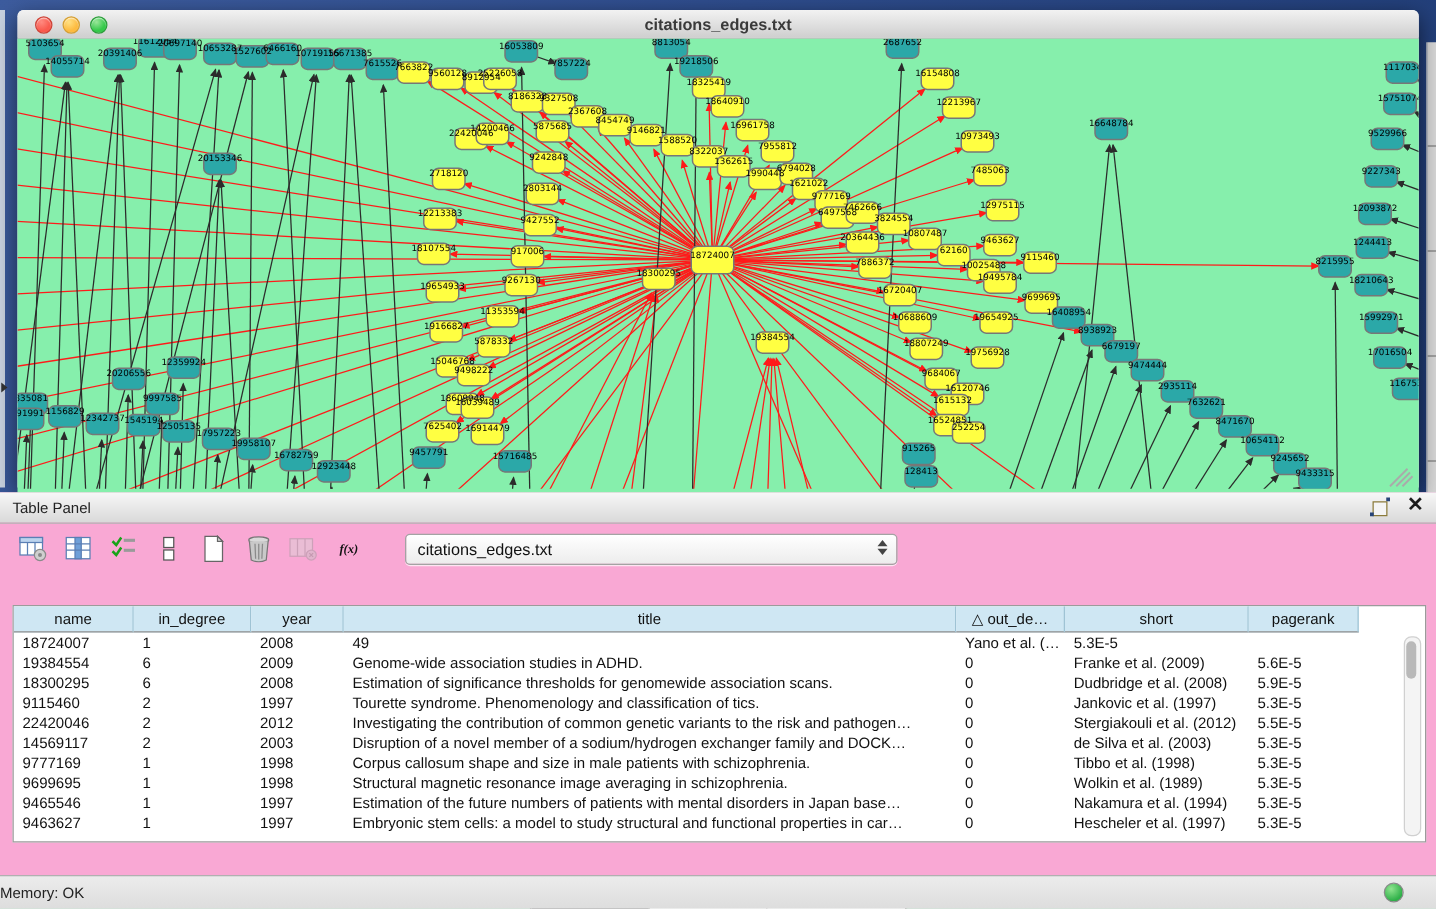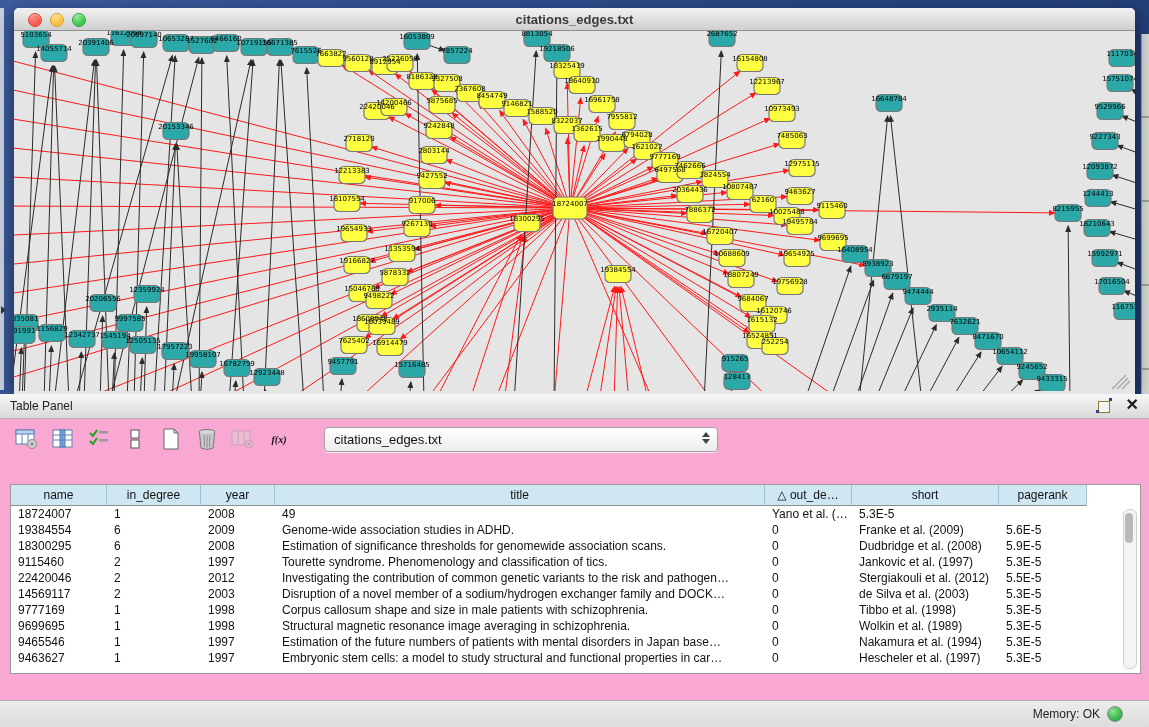--- a/index.html
+++ b/index.html
@@ -34,21 +34,21 @@
     border-bottom:1px solid #8f8f8f;
     position:relative;
     display:flex;align-items:center;justify-content:center;
   }
   .gw-title{font-size:13px;font-weight:600;color:#3a3a3a;}
   .traffic{position:absolute;left:14px;top:5px;display:flex;gap:8px;}
   .tl{width:12px;height:12px;border-radius:50%;box-shadow:inset 0 1px 1px rgba(255,255,255,.6);}
   .tl.red{background:radial-gradient(circle at 35% 30%,#ff8a80,#f95a4e 60%);border:1px solid #ce4237;}
   .tl.yellow{background:radial-gradient(circle at 35% 30%,#ffe082,#fdbb40 60%);border:1px solid #d59f32;}
   .tl.green{background:radial-gradient(circle at 35% 30%,#9ae69a,#35c94a 60%);border:1px solid #2b9e3a;}
-  .gw-canvas{position:relative;width:1121px;height:440px;background:#e5e5e5;overflow:hidden;}
+  .gw-canvas{position:relative;width:1121px;height:440px;background:#86efac;overflow:hidden;}
   
   .table-panel{position:absolute;left:0;top:394px;width:1149px;height:306px;background:#f9a8d4;}
   .tp-titlebar{
     height:24px;background:linear-gradient(#f7f7f7,#d9d9d9);
     border-bottom:1px solid #b3b3b3;position:relative;
     display:flex;align-items:center;
   }
   .tp-title{font-size:12px;color:#222;padding-left:10px;}
   .tp-actions{position:absolute;right:10px;top:3px;display:flex;gap:14px;align-items:center;}
   .float-ic{width:16px;height:16px;position:relative;display:inline-block;}
@@ -100,21 +100,21 @@
   .seg .s{
     font-size:13px;padding:0 14px;line-height:21px;color:#222;background:#fff;
     border-right:1px solid #b8b8b8;
   }
   .seg .s:last-child{border-right:none;}
   .seg .s.active{background:linear-gradient(#8f8f8f,#6f6f6f);color:#f2f2f2;}
   
   .statusbar{
     position:absolute;left:0;top:700px;width:1149px;height:27px;
     background:linear-gradient(#ececec,#dddddd);border-top:1px solid #b0b0b0;
-    display:flex;align-items:center;justify-content:flex-end;gap:7px;padding-right:26px;box-sizing:border-box;
+    display:flex;align-items:center;justify-content:space-between;gap:7px;padding-right:26px;box-sizing:border-box;
   }
   .mem-label{font-size:12px;color:#222;}
   .mem-dot{width:14px;height:14px;border-radius:50%;border:1px solid #8a8a8a;
     background:radial-gradient(circle at 35% 30%,#8fe48f,#2fb049 70%);}
   svg text{font-family:"DejaVu Sans",sans-serif;}
 </style>
 </head>
 <body>
 
 <div class="desktop">

